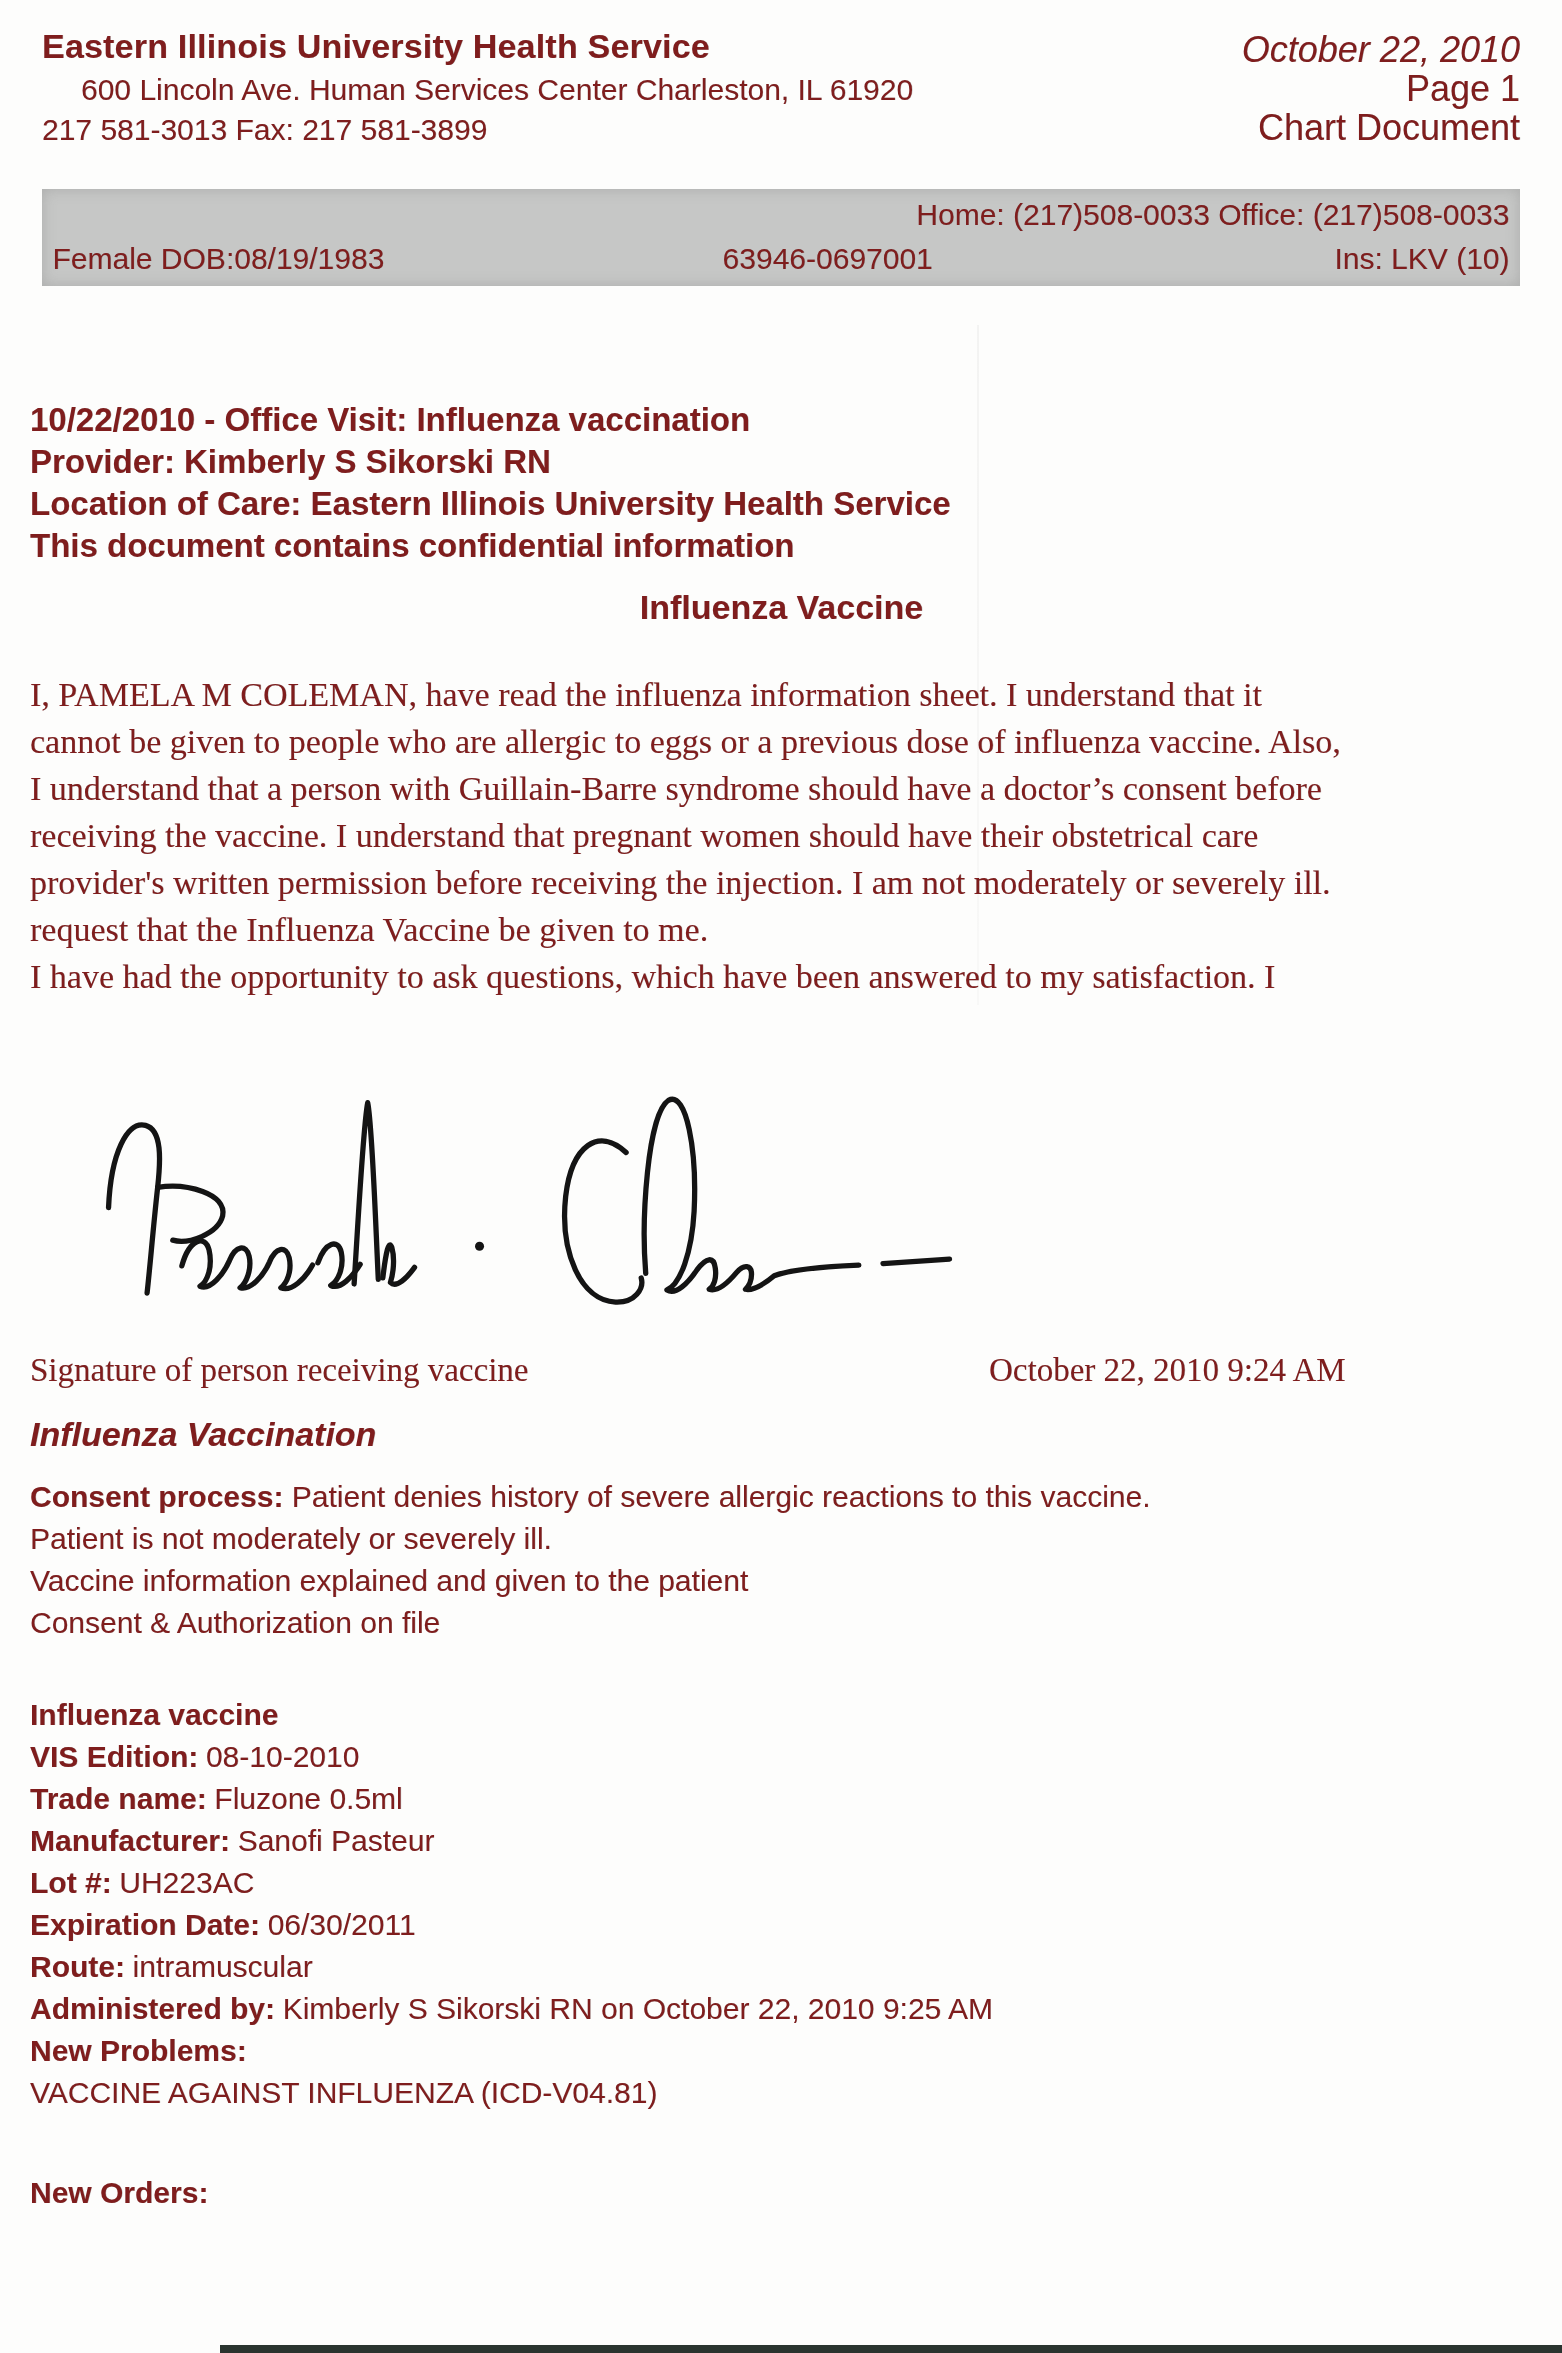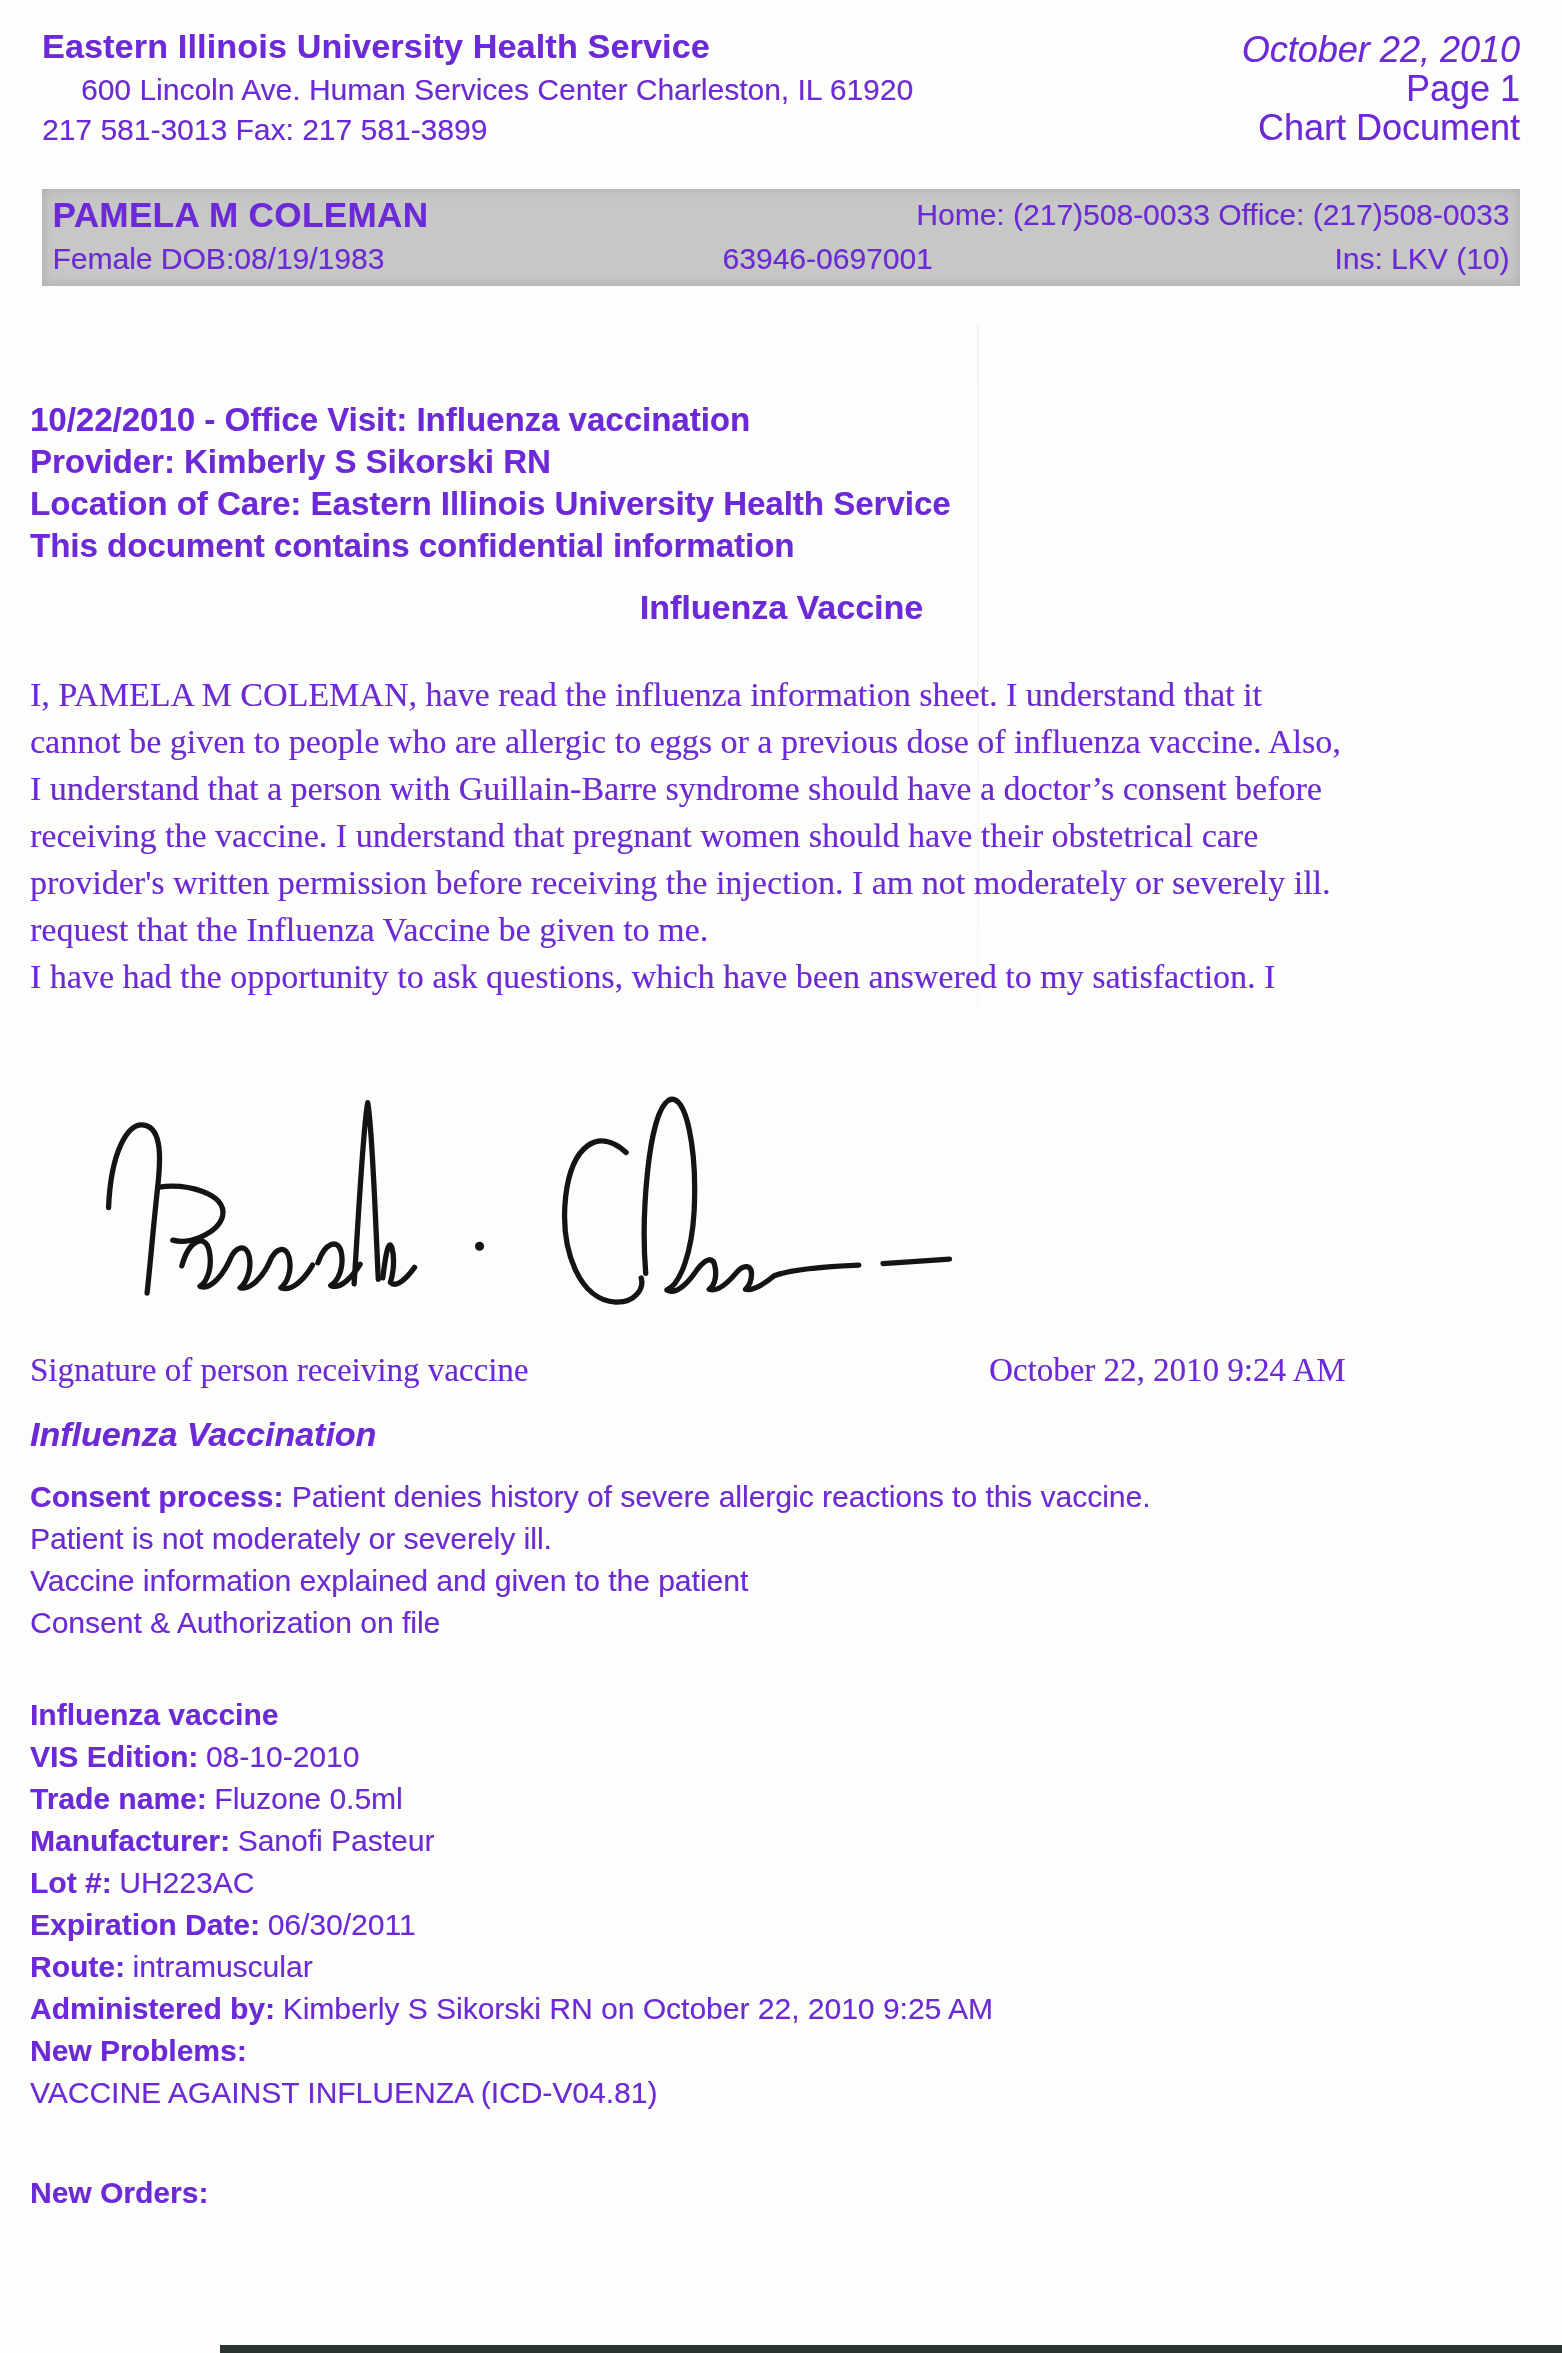--- a/index.html
+++ b/index.html
@@ -3,21 +3,21 @@
 <meta charset="utf-8">
 <style>
   html,body{margin:0;padding:0;background:#e8e8e8;}
   .page{
     position:relative;
     width:1563px;
     height:2354px;
     background:#fdfdfc;
     overflow:hidden;
     font-family:"Liberation Sans", sans-serif;
-    color:#6d28d9;
+    color:#7f1d1d;
   }
   .scan{ text-shadow:0.4px 0.4px 0 rgba(20,20,20,0.28); }
   .abs{ position:absolute; }
 
   
   .clinic-name{ top:27px; left:42px; font-size:34px; font-weight:bold; letter-spacing:0.2px;}
   .clinic-address{ top:73px; left:42px; font-size:30px;margin-left:39px; }
   .clinic-phone{ top:113px; left:42px; font-size:30px; }
   .header-right{ top:30px; right:43px; text-align:right; font-size:36px; line-height:39px; }
   .header-date{ font-style:italic; }
@@ -86,21 +86,20 @@
   <div class="abs scan clinic-phone">217 581-3013  Fax: 217 581-3899</div>
 
   <div class="abs scan header-right">
     <div class="header-date">October 22, 2010</div>
     <div>Page 1</div>
     <div>Chart Document</div>
   </div>
 
   <div class="abs patient-bar">
     <div class="pb-row">
-      <span class="scan pb-name">PAMELA M COLEMAN</span>
       <span class="scan pb-phones">Home: (217)508-0033 Office: (217)508-0033</span>
     </div>
     <div class="pb-row">
       <span class="scan pb-sexdob">Female  DOB:08/19/1983</span>
       <span class="scan pb-chartid">63946-0697001</span>
       <span class="scan pb-ins">Ins: LKV (10)</span>
     </div>
   </div>
 
   <div class="abs scan visit-block">

